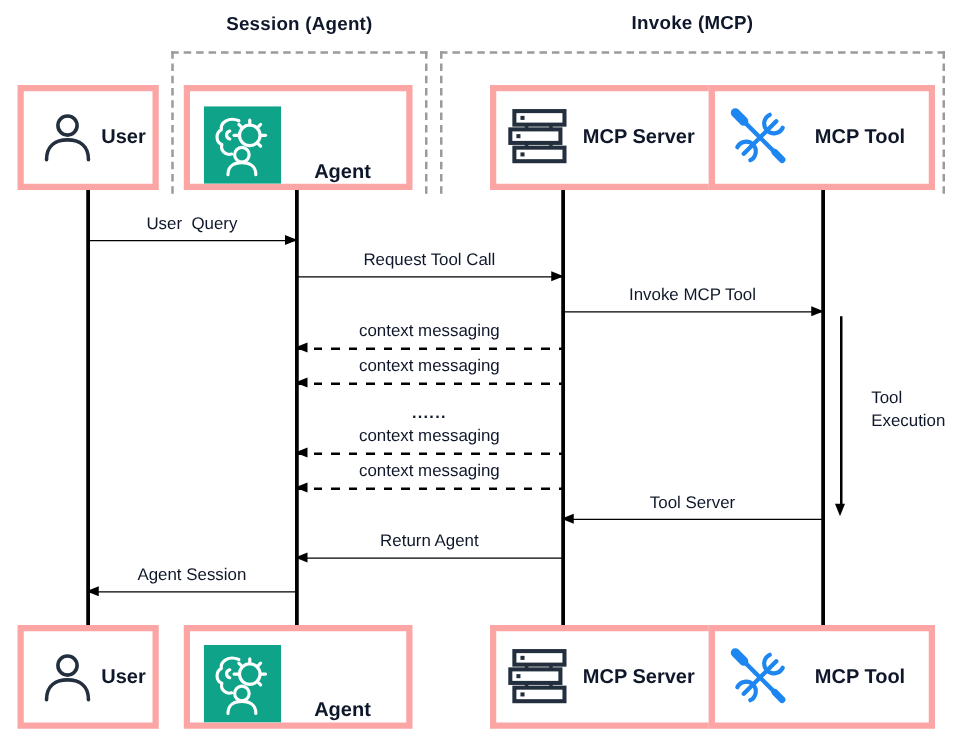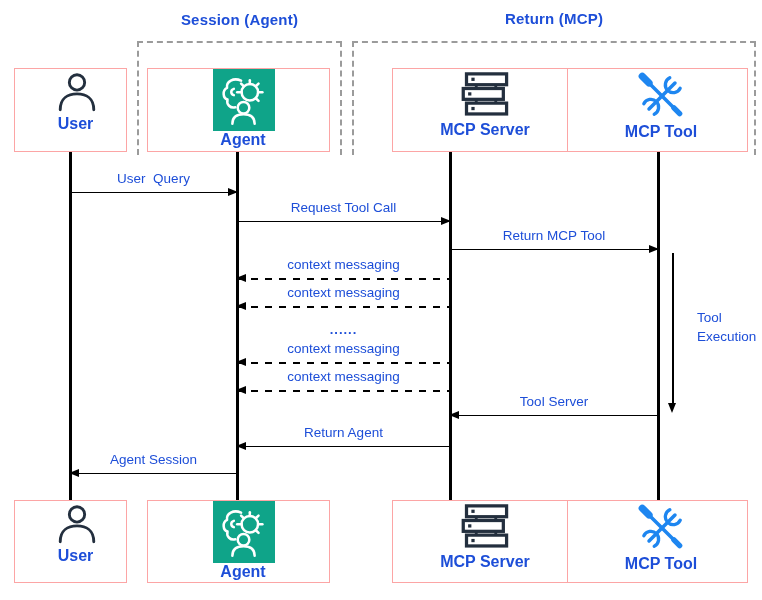--- a/index.html
+++ b/index.html
@@ -1,37 +1,37 @@
 <!DOCTYPE html>
 <html><head>
 <meta charset="utf-8">
 <style>
   html,body{margin:0;padding:0;background:#fff;}
   #canvas{
     position:relative;width:762px;height:600px;background:#fff;overflow:hidden;
-    font-family:"Liberation Sans", sans-serif;color:#1d4ed8;
+    font-family:"Liberation Sans", sans-serif;color:#0f172a;
   }
   
   .session-box{position:absolute;box-sizing:border-box;border:2px dashed #9b9b9b;border-bottom:none;background:transparent;}
   #sb-agent{left:137px;top:41px;width:205px;height:114px;}
   #sb-mcp{left:352px;top:41px;width:404px;height:114px;}
   .session-title{position:absolute;font-weight:bold;font-size:15px;text-align:center;letter-spacing:.2px;}
   #st-agent{left:137px;top:11px;width:205px;}
   #st-mcp{left:352px;top:10px;width:404px;}
   
   .lifeline{position:absolute;top:152px;height:348px;width:3.4px;background:#000;}
   
-  .actor{position:absolute;box-sizing:border-box;background:#fff;border:1px solid #fca5a5;
-         display:flex;align-items:center;flex-direction:column;}
+  .actor{position:absolute;box-sizing:border-box;background:#fff;border:5px solid #fca5a5;
+         display:flex;align-items:center;}
   .actor.top{top:68px;height:84px;}
   .actor.bottom{top:500px;height:83px;}
   .actor .icon{display:flex;align-items:center;justify-content:center;flex:none;}
   .actor-label{font-weight:bold;font-size:16px;flex:1;text-align:center;padding:0 6px 0 4px;}
   .a-user{left:14px;width:113px;padding-left:12px;}
-  .a-agent{left:147px;width:183px;padding-left:11px;}
+  .a-agent{left:147px;width:183px;padding-left:11px;align-items:flex-end;}
   .a-server{left:360px;width:180px;padding-left:8px;margin-left:32px;}
   .a-tool{left:567px;width:181px;padding-left:9px;}
   
   .msg{position:absolute;}
   .msg-label{font-size:13.5px;text-align:center;height:18px;line-height:18px;white-space:pre;}
   .line{position:relative;margin-top:4px;height:0;border-top:1.6px solid #000;}
   .line.dashed{border-top:none;height:2px;
     background:repeating-linear-gradient(90deg,#000 0 7px,transparent 7px 14px);}
   .arr-r::after{content:"";position:absolute;right:-1px;top:-5.4px;
     border-left:10px solid #000;border-top:4.5px solid transparent;border-bottom:4.5px solid transparent;}
@@ -47,21 +47,21 @@
     border-top:10px solid #000;border-left:4.8px solid transparent;border-right:4.8px solid transparent;}
   .exec-label{position:absolute;left:697px;top:309px;width:64px;text-align:left;
     font-size:13.5px;line-height:1.4;}
 </style>
 </head>
 <body>
 
 <div id="canvas">
 
   <div class="session-title" id="st-agent">Session (Agent)</div>
-  <div class="session-title" id="st-mcp">Return (MCP)</div>
+  <div class="session-title" id="st-mcp">Invoke (MCP)</div>
 
   <div class="session-box" id="sb-agent"></div>
   <div class="session-box" id="sb-mcp"></div>
 
   <div class="lifeline" style="left:68.5px"></div>
   <div class="lifeline" style="left:235.5px"></div>
   <div class="lifeline" style="left:448.5px"></div>
   <div class="lifeline" style="left:656.5px"></div>
 
   <div class="actor top a-user">
@@ -142,21 +142,21 @@
     <div class="msg-label">User  Query</div>
     <div class="line arr-r"></div>
   </div>
 
   <div class="msg" style="left:237px;top:199px;width:213px">
     <div class="msg-label">Request Tool Call</div>
     <div class="line arr-r"></div>
   </div>
 
   <div class="msg" style="left:450px;top:227px;width:208px">
-    <div class="msg-label">Return MCP Tool</div>
+    <div class="msg-label">Invoke MCP Tool</div>
     <div class="line arr-r"></div>
   </div>
 
   <div class="msg" style="left:237px;top:256px;width:213px">
     <div class="msg-label">context messaging</div>
     <div class="line dashed arr-l"></div>
   </div>
 
   <div class="msg" style="left:237px;top:284px;width:213px">
     <div class="msg-label">context messaging</div>

